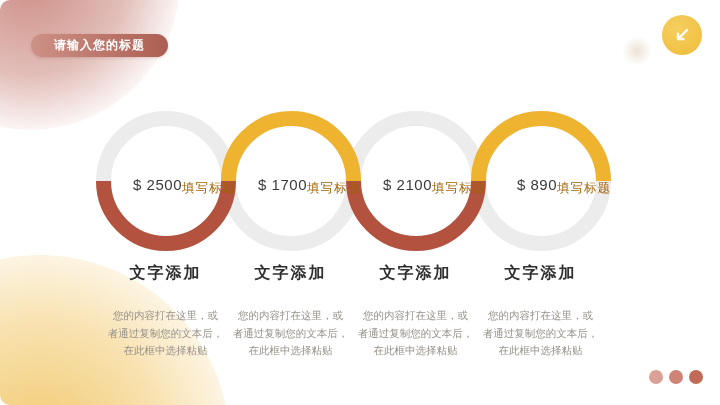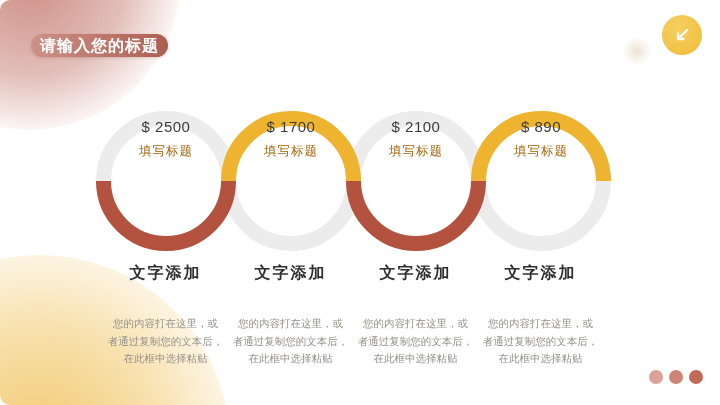--- a/index.html
+++ b/index.html
@@ -18,22 +18,22 @@
     background:radial-gradient(circle, rgba(241,196,96,0.9) 0%, rgba(241,196,96,0.5) 45%, rgba(241,196,96,0) 85%);
   }
   .decor-tr {
     position:absolute; left:622px; top:36px; width:30px; height:30px; border-radius:50%;
     background:radial-gradient(circle, rgba(234,222,206,0.85) 0%, rgba(234,222,206,0) 70%);
   }
   
   .pill {
     position:absolute; left:31px; top:34px; width:137px; height:23px; border-radius:12px;
     background:linear-gradient(90deg,#cd9187,#ac5f52);
-    color:#ffffff; font-size:16px; font-weight:bold; letter-spacing:1px;
-    display:flex; align-items:flex-end; justify-content:center;
+    color:#ffffff; font-size:12px; font-weight:bold; letter-spacing:1px;
+    display:flex; align-items:center; justify-content:center;
     box-shadow:0 1px 3px rgba(150,80,70,0.25);
   }
   
   .arrow-btn {
     position:absolute; left:662px; top:15px; width:40px; height:40px; border-radius:50%;
     background:radial-gradient(circle at 40% 32%, #f6cf60, #efbc3a);
     display:flex; align-items:center; justify-content:center; cursor:pointer;
   }
   
   .rings { position:absolute; left:96px; top:111px; width:516px; height:140px; }
@@ -48,30 +48,30 @@
   .half > i {
     display:block; position:absolute; left:0; width:140px; height:140px;
     box-sizing:border-box; border:15px solid transparent; border-radius:50%;
   }
   .half.top > i { top:0; }
   .half.bottom > i { top:-70px; }
   .half.red > i { border-color:#b3523f; }
   .half.yellow > i { border-color:#eeb42f; }
   .ring-label {
     position:absolute; top:0; width:140px; height:140px; box-sizing:border-box;
-    display:flex; flex-direction:column; align-items:center; justify-content:flex-start;
+    display:flex; flex-direction:row; align-items:center; justify-content:flex-end;
     padding-top:7px;
   }
   .ring-value { font-size:15px; font-weight:500; color:#3b3b3b; letter-spacing:0.5px; }
   .ring-caption { font-size:12.5px; color:#a16207; margin-top:8px; letter-spacing:1px; }
   
   .cols { position:absolute; left:103px; top:263px; width:514px; display:flex; }
   .col { flex:0 0 125px; width:125px; text-align:center; }
   .col-heading { font-size:16px; font-weight:bold; color:#2f2f2f; letter-spacing:2px; line-height:20px; }
-  .col-body { margin-top:32px; font-size:10.5px; line-height:17.5px; color:#96918a; }
+  .col-body { margin-top:24px; font-size:10.5px; line-height:17.5px; color:#96918a; }
   .col-body div { white-space:nowrap; }
   
   .dots { position:absolute; left:649px; top:370px; display:flex; gap:6px; }
   .dot { width:14px; height:14px; border-radius:50%; }
   .dot1 { background:#dba196; } .dot2 { background:#cf8478; } .dot3 { background:#c26a58; }
 </style>
 </head>
 <body>
 
 <div id="slide">

